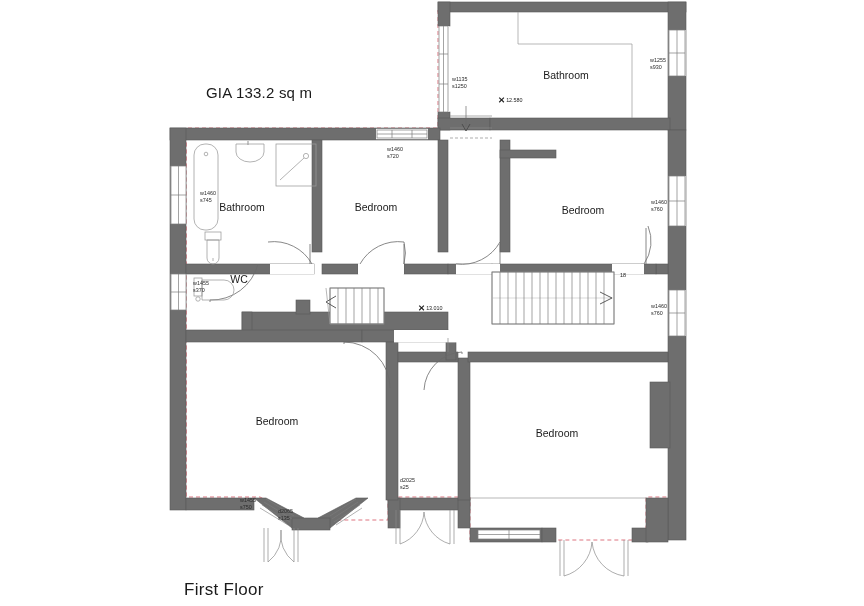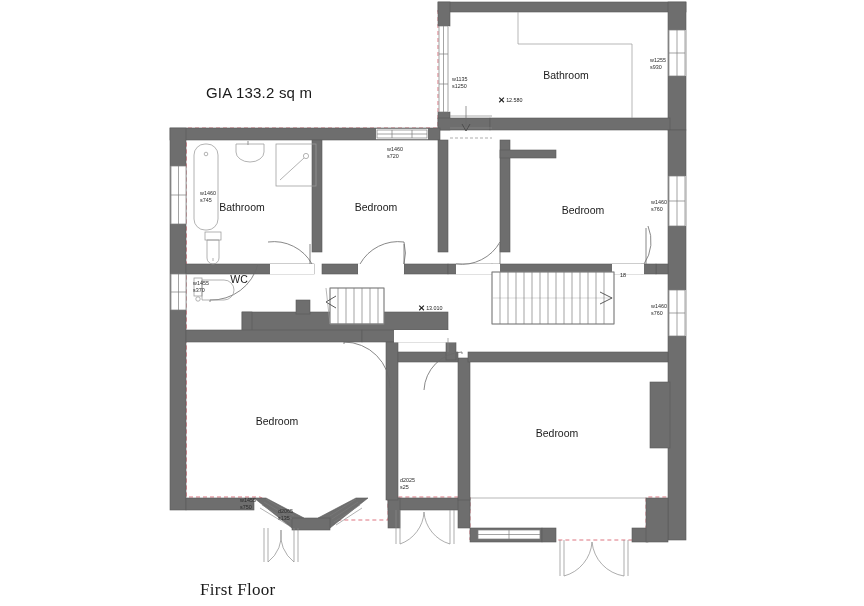--- a/index.html
+++ b/index.html
@@ -351,21 +351,21 @@
 
     <g fill="none" stroke="#8a8a8a" stroke-width="0.7">
       <line x1="330" y1="324" x2="384" y2="324"></line>
       <path d="M448,338 L448,352"></path>
     </g>
 
   </svg>
 
   <div class="gia-label" style="left:206px; top:84px;">GIA 133.2 sq m</div>
 
-  <div class="floor-title" style="left:200px; top:580px;font-family:Liberation Serif, serif;">First Floor</div>
+  <div class="floor-title" style="left:184px; top:580px;">First Floor</div>
 
   <div class="room-label" style="left:566px; top:75px;">Bathroom</div>
   <div class="room-label" style="left:242px; top:207px;">Bathroom</div>
   <div class="room-label" style="left:376px; top:207px;">Bedroom</div>
   <div class="room-label" style="left:583px; top:210px;">Bedroom</div>
   <div class="room-label" style="left:231px; top:279px;margin-left:8px;">WC</div>
   <div class="room-label" style="left:277px; top:421px;">Bedroom</div>
   <div class="room-label" style="left:557px; top:433px;">Bedroom</div>
 
   <div class="win-label" style="left:452px; top:76px;">

